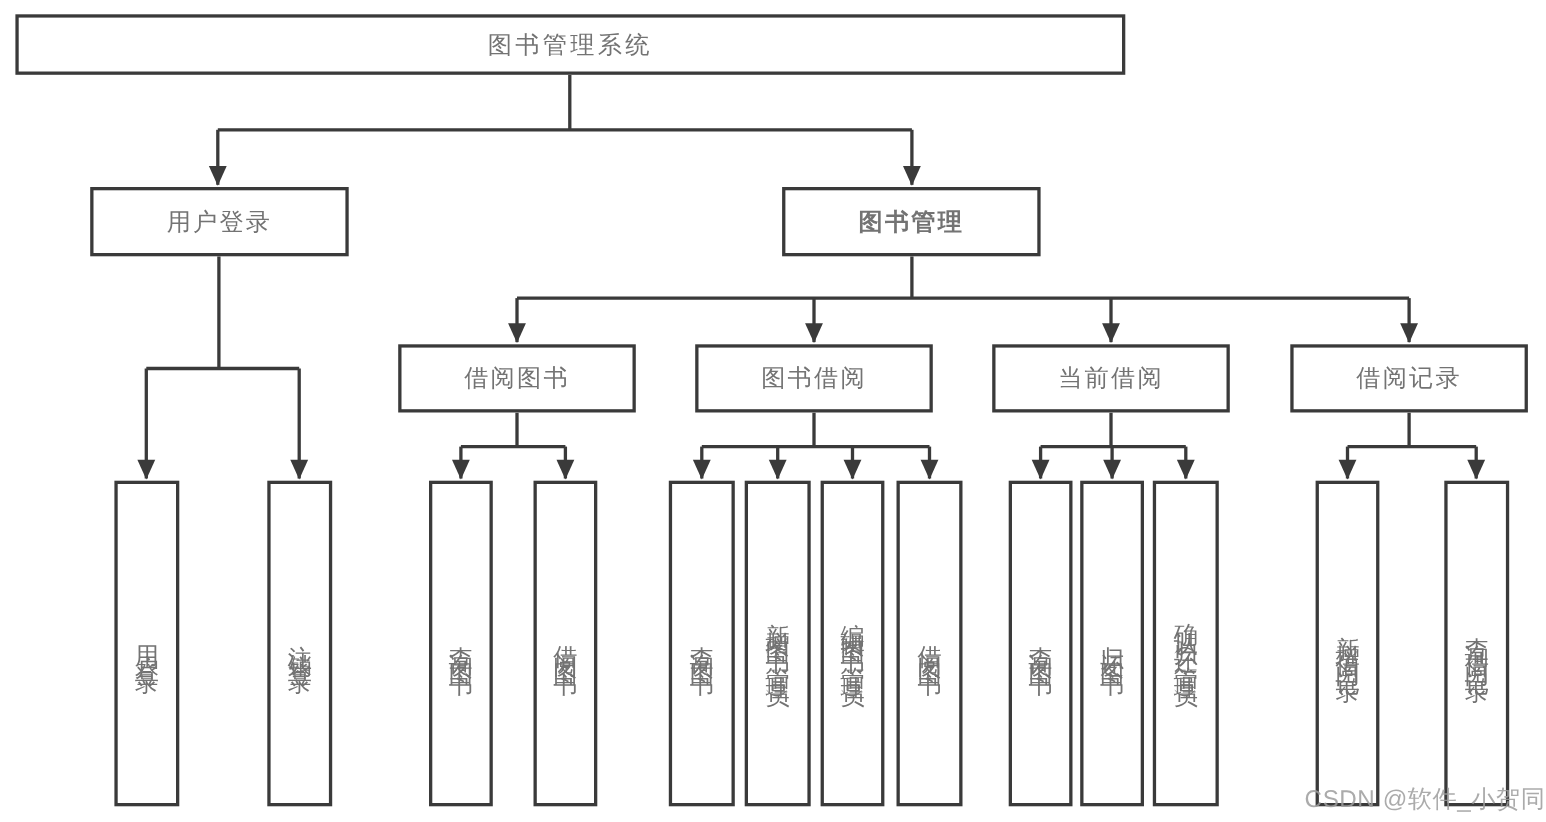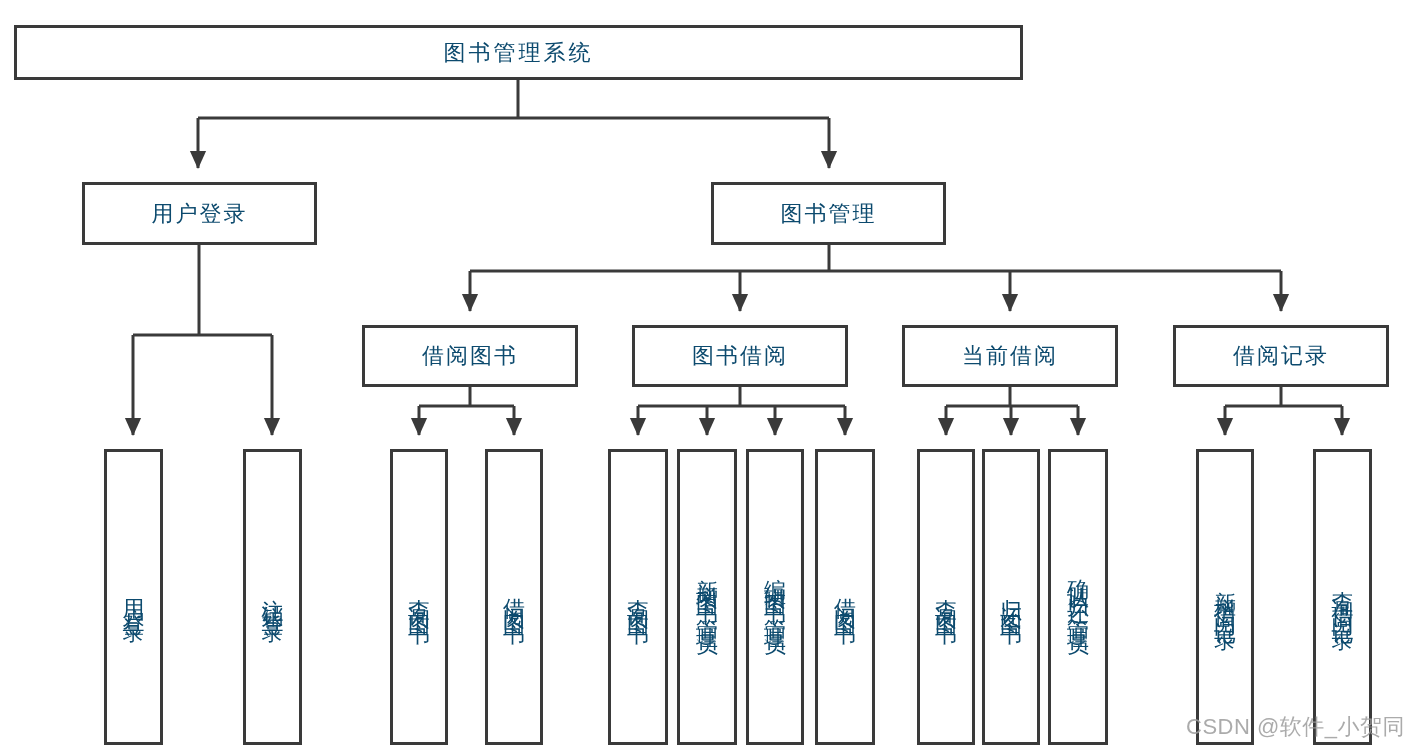--- a/index.html
+++ b/index.html
@@ -4,21 +4,21 @@
 <style>
   html,body{margin:0;padding:0;background:#fff;}
   #stage{
     position:relative;width:1405px;height:747px;background:#ffffff;overflow:hidden;
     font-family:"Liberation Sans","DejaVu Sans",sans-serif;
   }
   #wires{position:absolute;left:0;top:0;z-index:1;}
   .box{
     position:absolute;box-sizing:border-box;border:3px solid #3a3a3a;background:#ffffff;
     display:flex;align-items:center;justify-content:center;
-    color:#0c4a6e;font-size:22px;letter-spacing:2px;z-index:2;white-space:nowrap;margin-top:12px;
+    color:#737373;font-size:22px;letter-spacing:2px;z-index:2;white-space:nowrap;
   }
   .title{letter-spacing:3px;}
   .vbox{
     writing-mode:vertical-rl;text-orientation:mixed;
     font-size:22px;letter-spacing:8px;line-height:1;white-space:normal;
   }
   #watermark{
     position:absolute;left:1186px;top:712px;z-index:3;
     font-size:22px;color:#9d9d9d;opacity:0.85;letter-spacing:0.5px;white-space:nowrap;
   }
@@ -67,21 +67,21 @@
 
       <path d="M1281 375 V406 M1225 406 H1342"></path>
       <path d="M1225 406 V435" marker-end="url(#arw)"></path>
       <path d="M1342 406 V435" marker-end="url(#arw)"></path>
     </g>
   </svg>
 
   <div class="box title" style="left:14px;top:13px;width:1009px;height:55px;">图书管理系统</div>
 
   <div class="box" style="left:82px;top:170px;width:235px;height:63px;">用户登录</div>
-  <div class="box" style="left:711px;top:170px;width:235px;height:63px;">图书管理</div>
+  <div class="box" style="left:711px;top:170px;width:235px;height:63px;font-weight:bold;">图书管理</div>
 
   <div class="box" style="left:362px;top:313px;width:216px;height:62px;">借阅图书</div>
   <div class="box" style="left:902px;top:313px;width:216px;height:62px;">当前借阅</div>
   <div class="box" style="left:632px;top:313px;width:216px;height:62px;">图书借阅</div>
   <div class="box" style="left:1173px;top:313px;width:216px;height:62px;">借阅记录</div>
 
   <div class="box vbox" style="left:104px;top:437px;width:59px;height:296px;">用户登录</div>
   <div class="box vbox" style="left:243px;top:437px;width:59px;height:296px;">注销登录</div>
 
   <div class="box vbox" style="left:390px;top:437px;width:58px;height:296px;">查询图书</div>

